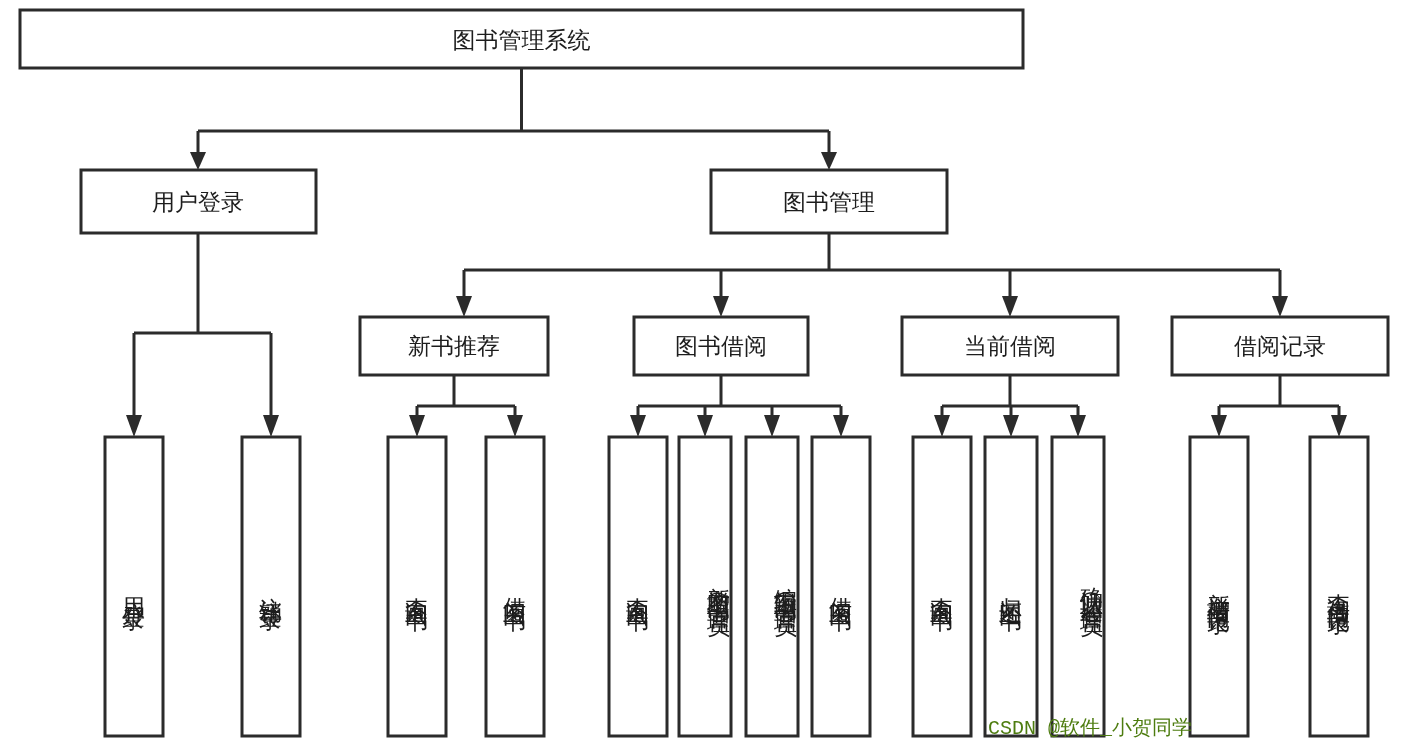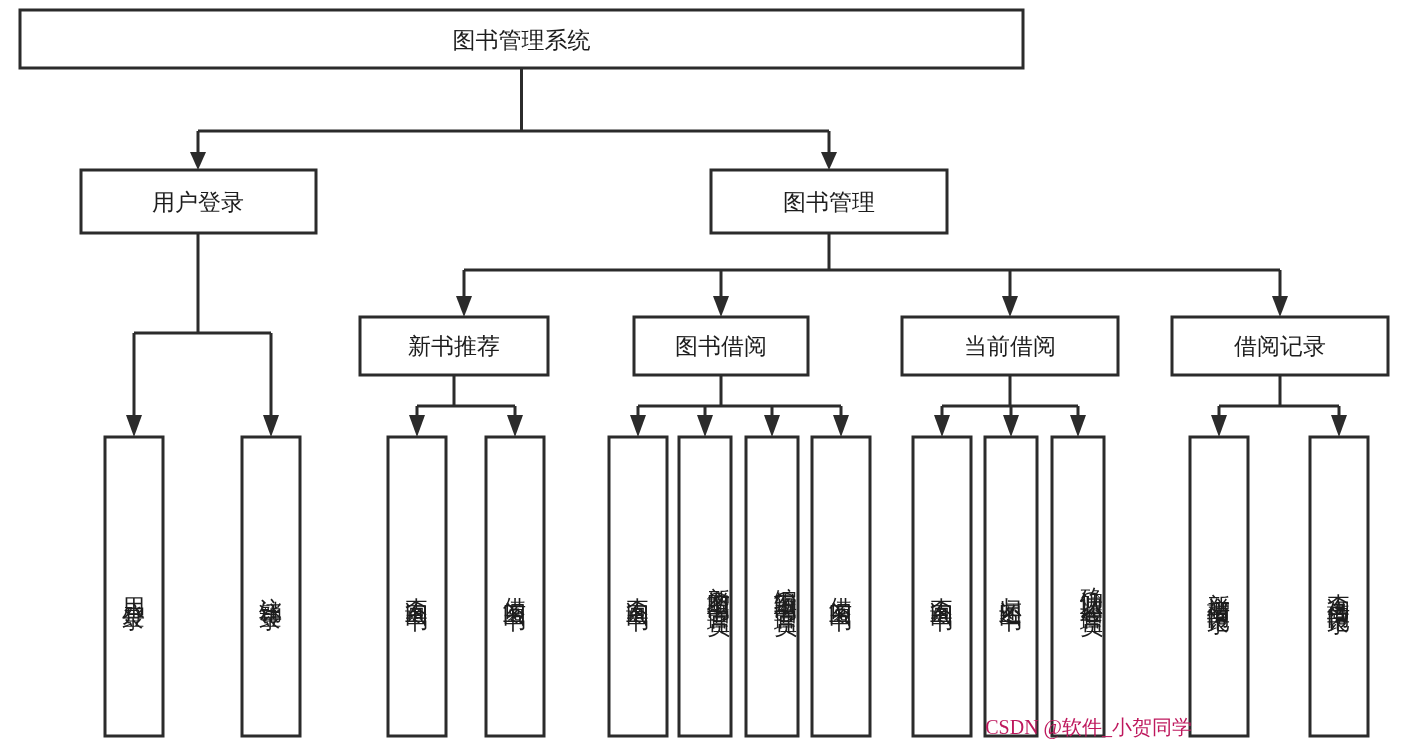--- a/index.html
+++ b/index.html
@@ -58,23 +58,23 @@
     letter-spacing: 4px;
     color: #1d1d1d;
     white-space: nowrap;
     text-align: center;
     pointer-events: none;
   }
   .watermark {
     position: absolute;
     right: 8px;
     bottom: 6px;
-    font-family: Liberation Serif, serif;
+    font-family: Liberation Mono, monospace;
     font-size: 20px;
-    color: #be185d;
+    color: #4d7c0f;
     white-space: nowrap;
     margin-left: 15px;
   }
 </style>
 </head>
 <body>
 
 <div id="diagram-root">
 
   <svg class="diagram" viewBox="0 0 1405 747">

